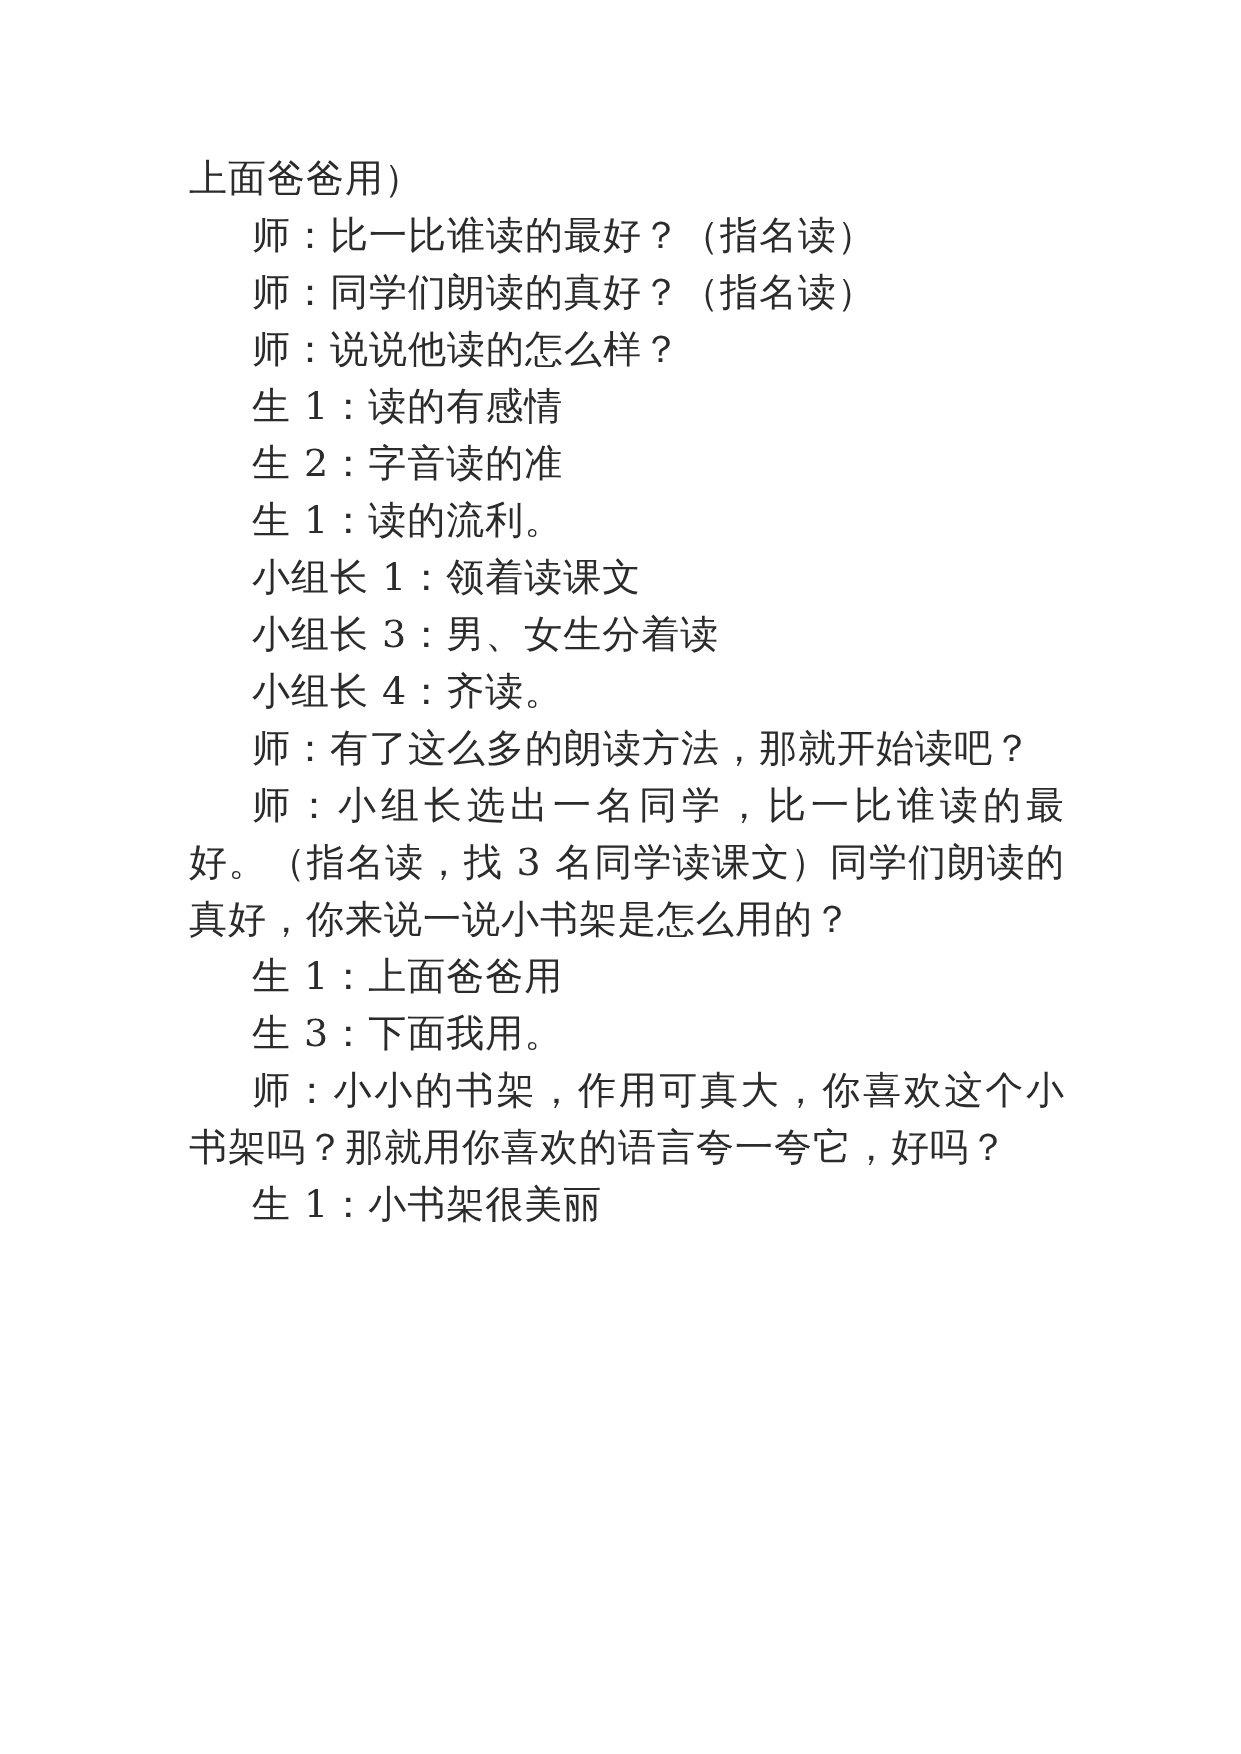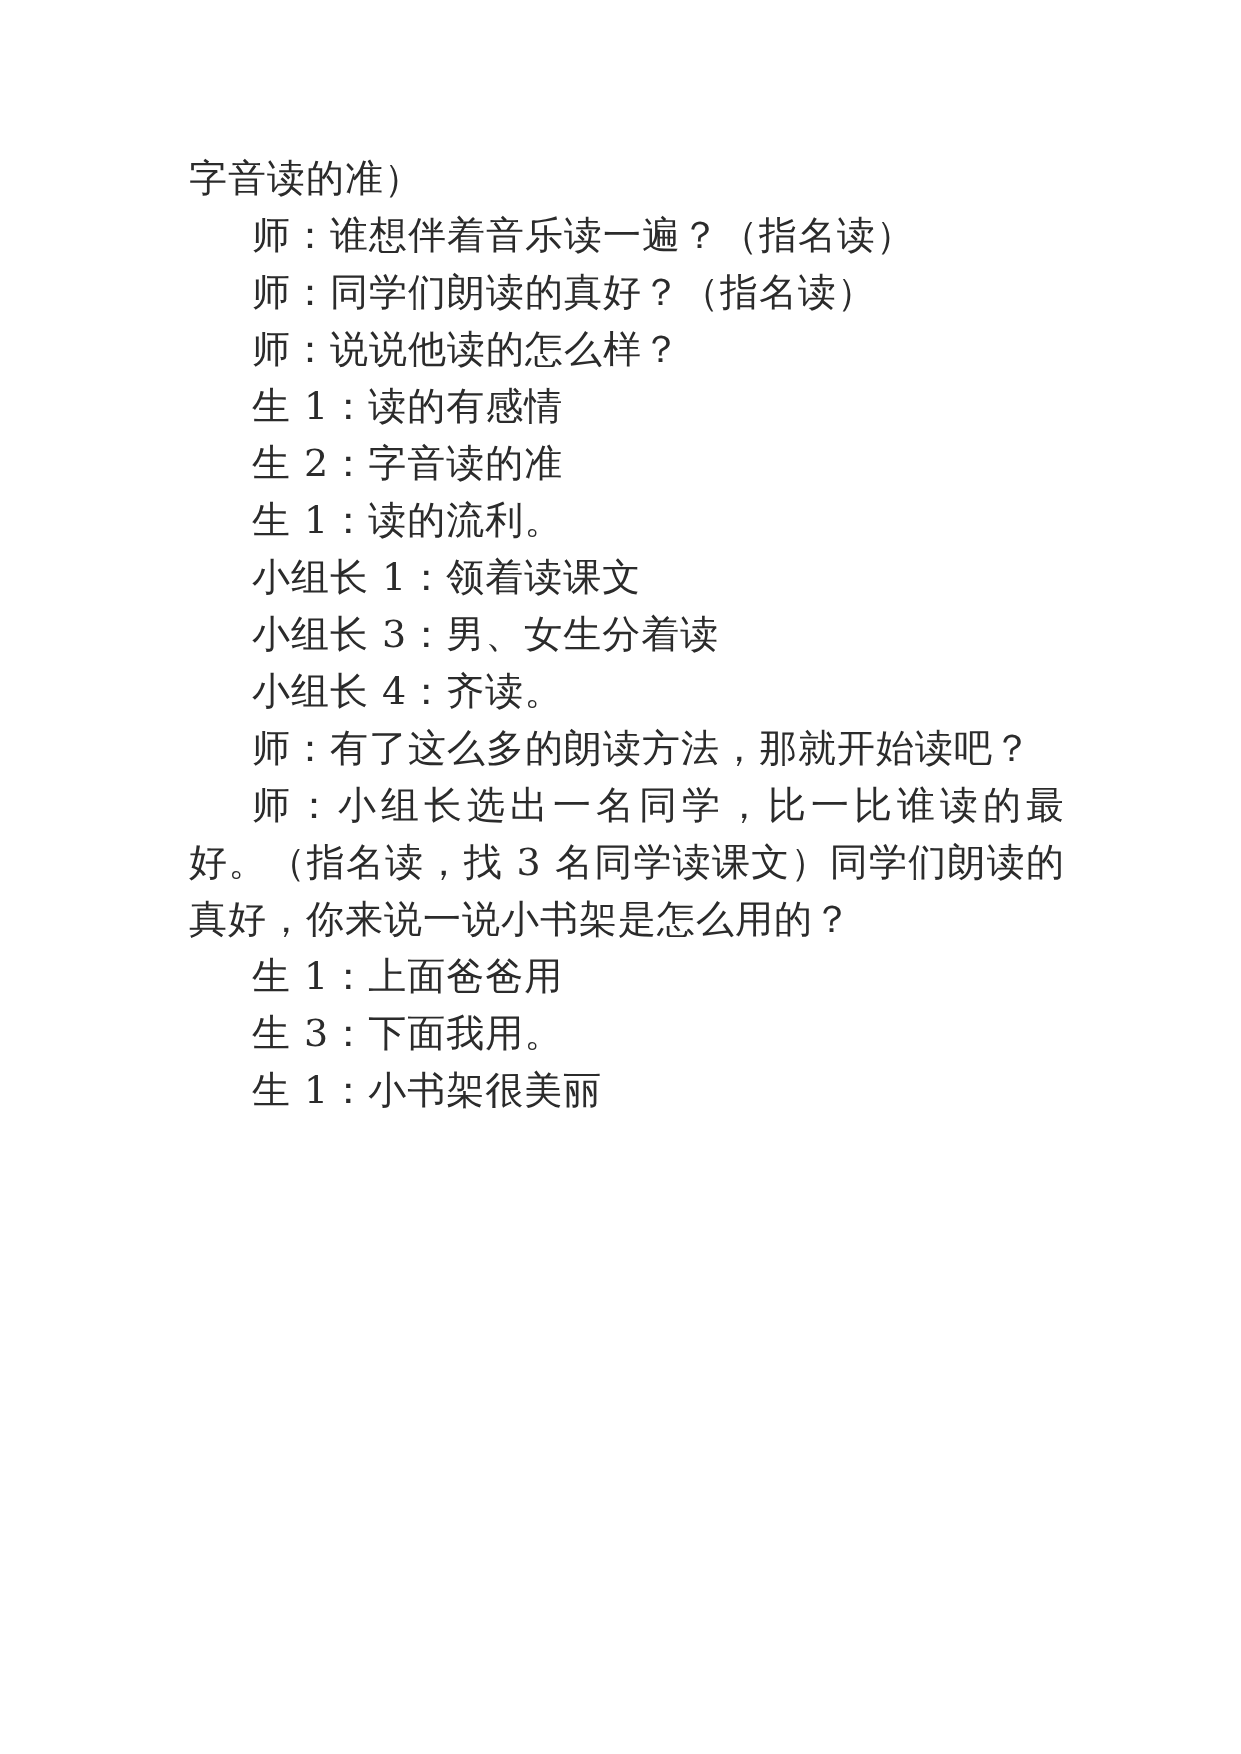--- a/index.html
+++ b/index.html
@@ -31,28 +31,29 @@
     letter-spacing: 1px;
   }
   .para.indent {
     text-indent: 63px;
   }
 </style>
 </head>
 <body>
 
 <div class="page">
-  <p class="para">字音读的准）</p>
-  <p class="para indent">师：谁想伴着音乐读一遍？（指名读）</p>
+  <p class="para">上面爸爸用）</p>
+  <p class="para indent">师：比一比谁读的最好？（指名读）</p>
   <p class="para indent">师：同学们朗读的真好？（指名读）</p>
   <p class="para indent">师：说说他读的怎么样？</p>
   <p class="para indent">生 1：读的有感情</p>
   <p class="para indent">生 2：字音读的准</p>
   <p class="para indent">生 1：读的流利。</p>
   <p class="para indent">小组长 1：领着读课文</p>
   <p class="para indent">小组长 3：男、女生分着读</p>
   <p class="para indent">小组长 4：齐读。</p>
   <p class="para indent">师：有了这么多的朗读方法，那就开始读吧？</p>
   <p class="para indent">师：小组长选出一名同学，比一比谁读的最好。（指名读，找 3 名同学读课文）同学们朗读的真好，你来说一说小书架是怎么用的？</p>
   <p class="para indent">生 1：上面爸爸用</p>
   <p class="para indent">生 3：下面我用。</p>
+  <p class="para indent">师：小小的书架，作用可真大，你喜欢这个小书架吗？那就用你喜欢的语言夸一夸它，好吗？</p>
   <p class="para indent">生 1：小书架很美丽</p>
 </div>
 
 </body></html>

